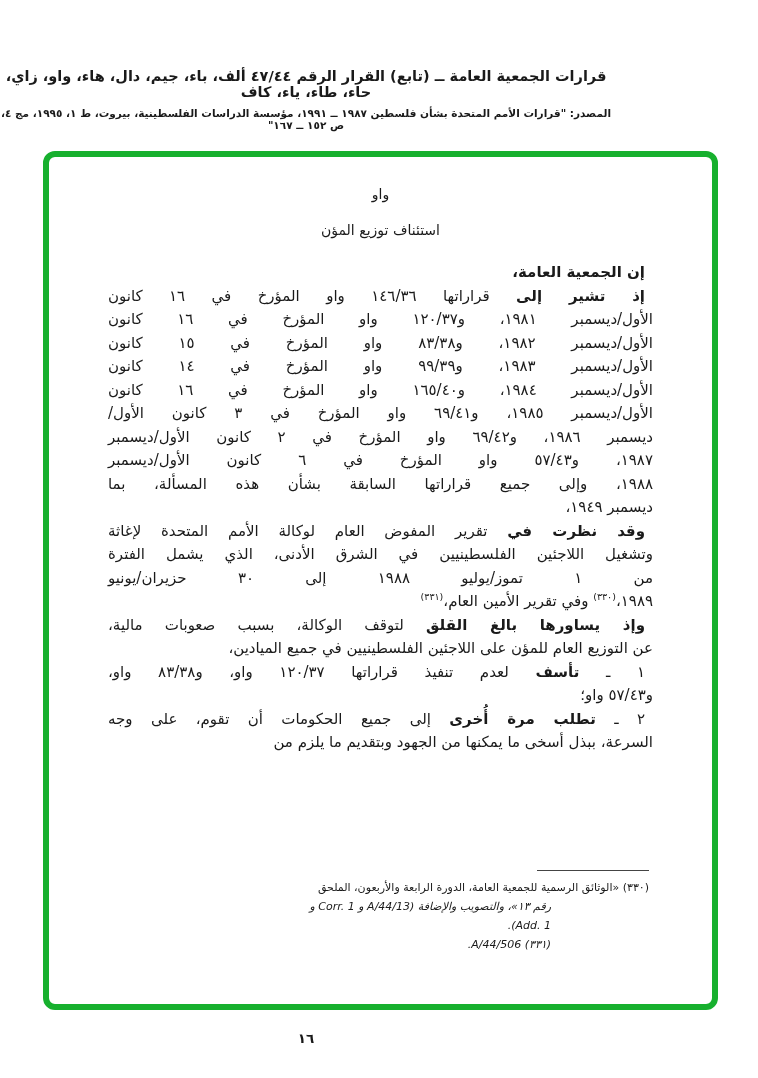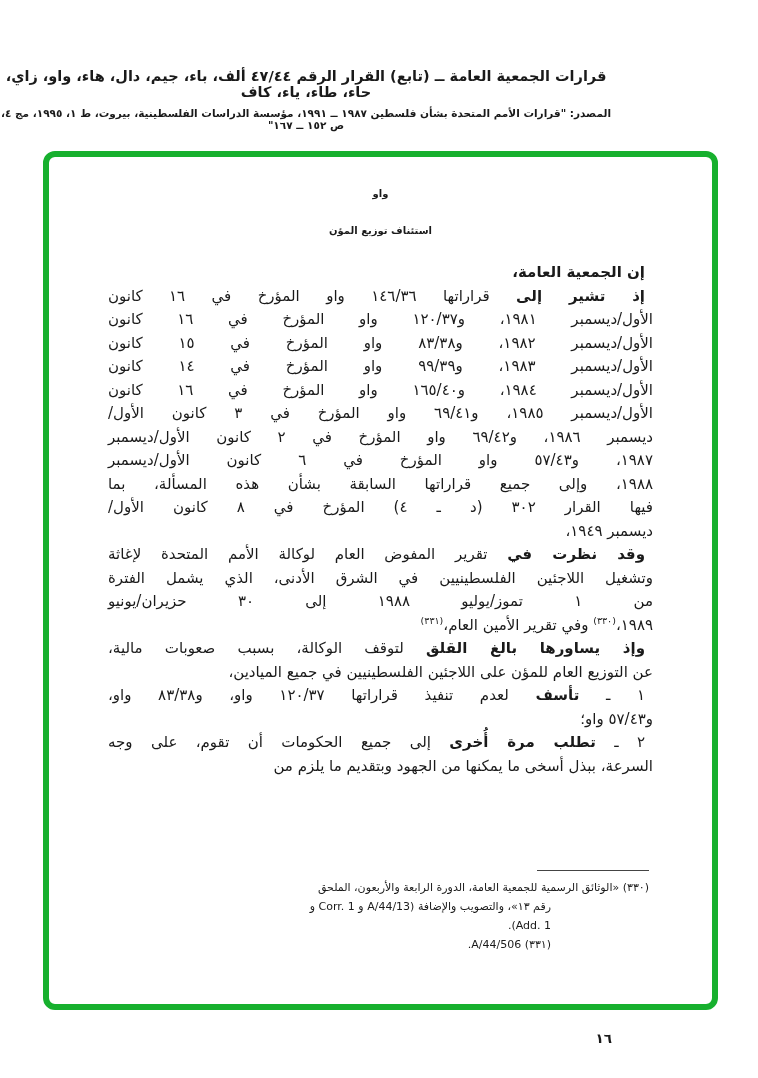--- a/index.html
+++ b/index.html
@@ -26,21 +26,21 @@
     position: absolute; left: 43px; top: 151px;
     width: 675px; height: 859px;
     border: 6px solid #17b02e;
     border-radius: 12px;
     box-sizing: border-box;
     background: #fff;
   }
   .doc-content {
     width: 545px; margin: 0 auto; direction: rtl;
   }
-  .doc-heading { text-align: center; font-weight: bold; font-size: 10px; margin-top: 26px; }
+  .doc-heading { text-align: center; font-weight: normal; font-size: 14px; margin-top: 26px; }
   .section-letter { line-height: 22px; margin-bottom: 13px; }
   .doc-title-line { line-height: 25px; }
 
   .salutation {
     font-weight: bold; font-size: 15px;
     margin-top: 18px; padding-right: 8px;
     text-align: right; line-height: 23.5px;
   }
   .doc-body { font-size: 15px; line-height: 23.5px; }
   .para { margin: 0; }
@@ -63,29 +63,29 @@
   .footnote-rule {
     width: 112px; border-top: 1.5px solid #444;
     margin-bottom: 7px;
   }
   .fn-line { text-align: right; }
   .fn-line.indent { padding-left: 0; padding-right: 0; text-align: right; }
   .fn-line.indent { margin-right: 0; }
   .fn-line.indent { direction: rtl; }
   .fn-line.indent { padding-right: 0; }
   .fn-line.indent { text-align: right; }
-  .fn-line.indent { margin-left: 95px; } 
+  .fn-line.indent { margin-left: 95px; font-style: italic; } 
   .fn-line.indent { margin-left: 0; padding-left: 0; }
   .fn-line.indent { transform: none; }
   .fn-line.indent { padding-right: 0; margin-right: 98px; }
 
   
   .page-number {
     position: absolute; top: 1030px; left: 0; right: 0;
-    font-weight: bold; font-size: 13.5px;
+    text-align: center; font-weight: bold; font-size: 13.5px;
     direction: rtl;
   }
 </style>
 </head>
 <body>
 
 <div class="page">
 
   <header class="page-header">
     <div class="header-title">قرارات الجمعية العامة ــ (تابع) القرار الرقم ٤٧/٤٤ ألف، باء، جيم، دال، هاء، واو، زاي، حاء، طاء، ياء، كاف</div>
@@ -106,21 +106,20 @@
           <div class="para">
             <div class="line first"><span class="bold">إذ تشير إلى</span><span> قراراتها ١٤٦/٣٦ واو المؤرخ في ١٦ كانون</span></div>
             <div class="line"><span>الأول/ديسمبر ١٩٨١، و١٢٠/٣٧ واو المؤرخ في ١٦ كانون</span></div>
             <div class="line"><span>الأول/ديسمبر ١٩٨٢، و٨٣/٣٨ واو المؤرخ في ١٥ كانون</span></div>
             <div class="line"><span>الأول/ديسمبر ١٩٨٣، و٩٩/٣٩ واو المؤرخ في ١٤ كانون</span></div>
             <div class="line"><span>الأول/ديسمبر ١٩٨٤، و١٦٥/٤٠ واو المؤرخ في ١٦ كانون</span></div>
             <div class="line"><span>الأول/ديسمبر ١٩٨٥، و٦٩/٤١ واو المؤرخ في ٣ كانون الأول/</span></div>
             <div class="line"><span>ديسمبر ١٩٨٦، و٦٩/٤٢ واو المؤرخ في ٢ كانون الأول/ديسمبر</span></div>
             <div class="line"><span>١٩٨٧، و٥٧/٤٣ واو المؤرخ في ٦ كانون الأول/ديسمبر</span></div>
             <div class="line"><span>١٩٨٨، وإلى جميع قراراتها السابقة بشأن هذه المسألة، بما</span></div>
-            <div class="line"><span>فيها القرار ٣٠٢ (د ـ ٤) المؤرخ في ٨ كانون الأول/</span></div>
             <div class="line last"><span>ديسمبر ١٩٤٩،</span></div>
           </div>
           <div class="para">
             <div class="line first"><span class="bold">وقد نظرت في</span><span> تقرير المفوض العام لوكالة الأمم المتحدة لإغاثة</span></div>
             <div class="line"><span>وتشغيل اللاجئين الفلسطينيين في الشرق الأدنى، الذي يشمل الفترة</span></div>
             <div class="line"><span>من ١ تموز/يوليو ١٩٨٨ إلى ٣٠ حزيران/يونيو</span></div>
             <div class="line last"><span>١٩٨٩،</span><sup>(٣٣٠)</sup><span> وفي تقرير الأمين العام،</span><sup>(٣٣١)</sup></div>
           </div>
           <div class="para">
             <div class="line first"><span class="bold">وإذ يساورها بالغ القلق</span><span> لتوقف الوكالة، بسبب صعوبات مالية،</span></div>

